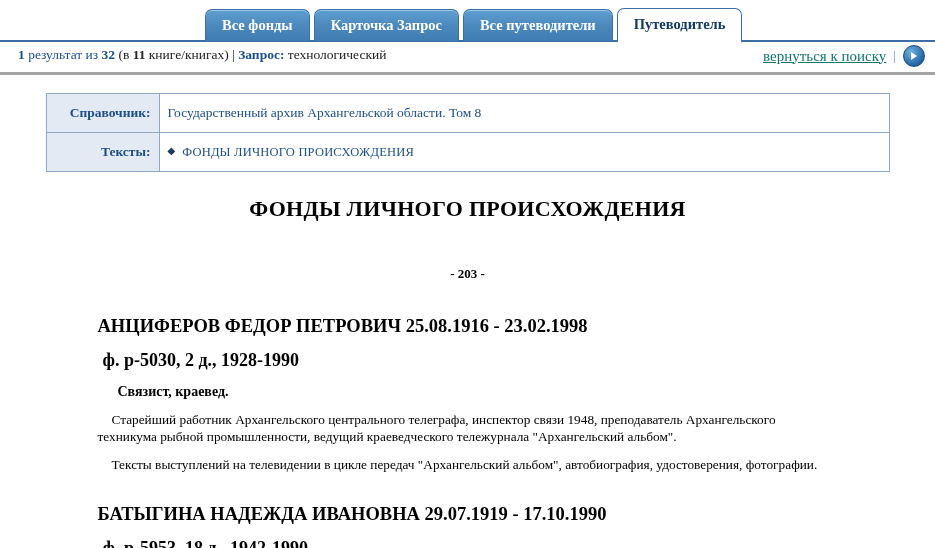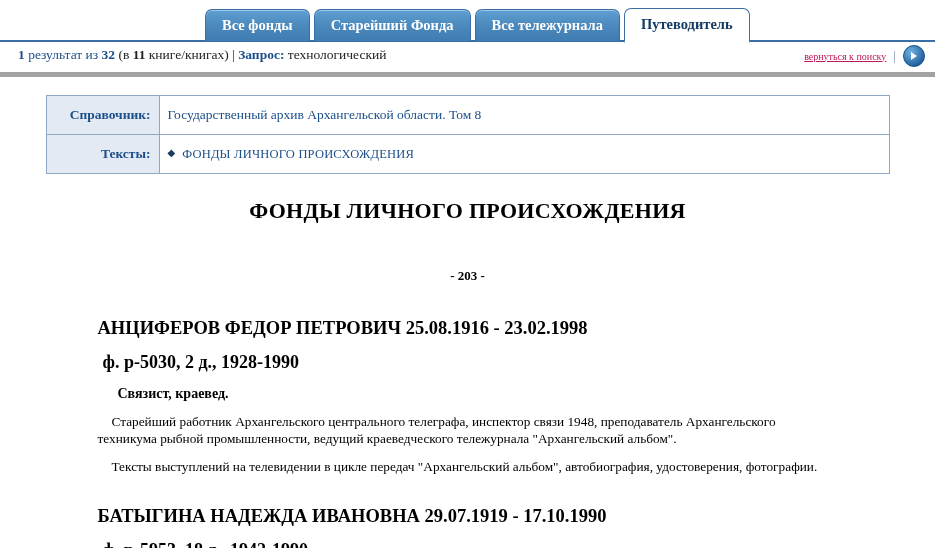--- a/index.html
+++ b/index.html
@@ -57,43 +57,43 @@
   }
 
   
   .infobar {
     position: relative;
     height: 26px;
     padding: 4px 0 0 0;
     font-family: "Liberation Serif", serif;
     font-size: 13.5px;
     color: #222222;
-    border-bottom: 5px solid #a3a3a3;
+    border-bottom: 3px solid #a3a3a3;
   }
   .infobar .left {
     position: absolute;
     left: 18px;
     top: 5px;
     white-space: nowrap;
   }
   .infobar .left .blue { color: #1b4f8a; }
   .infobar .left .bold { font-weight: bold; }
   .infobar .left .lbl { color: #1b4f8a; font-weight: bold; }
   .infobar .right {
     position: absolute;
     right: 10px;
     top: 3px;
     display: flex;
     align-items: center;
     gap: 7px;
   }
   .infobar .right a {
-    color: #be185d;
+    color: #0f766e;
     text-decoration: underline;
-    font-size: 10px;
+    font-size: 15px;
     cursor: pointer;
   }
   .infobar .right .sep { color: #7b93a8; }
   .arrow-btn {
     width: 20px; height: 20px;
     border-radius: 50%;
     background: radial-gradient(circle at 35% 30%, #6fb1e0, #1f5fa0 75%);
     border: 1px solid #16517f;
     display: inline-flex;
     align-items: center;
@@ -189,22 +189,22 @@
   .entry-name.second { margin-top: 30px; }
 </style>
 </head>
 <body>
 
 <div id="page">
 
   <div class="tabbar">
     <div class="tabs">
       <div class="tab">Все фонды</div>
-      <div class="tab">Старейший Фонда</div>
-      <div class="tab">Все тележурнала</div>
+      <div class="tab">Карточка Запрос</div>
+      <div class="tab">Все путеводители</div>
       <div class="tab active">Путеводитель</div>
     </div>
   </div>
 
   <div class="infobar">
     <div class="left">
       <span class="blue bold">1</span>
       <span class="blue">результат из</span>
       <span class="blue bold">32</span>
       <span>(в</span>

